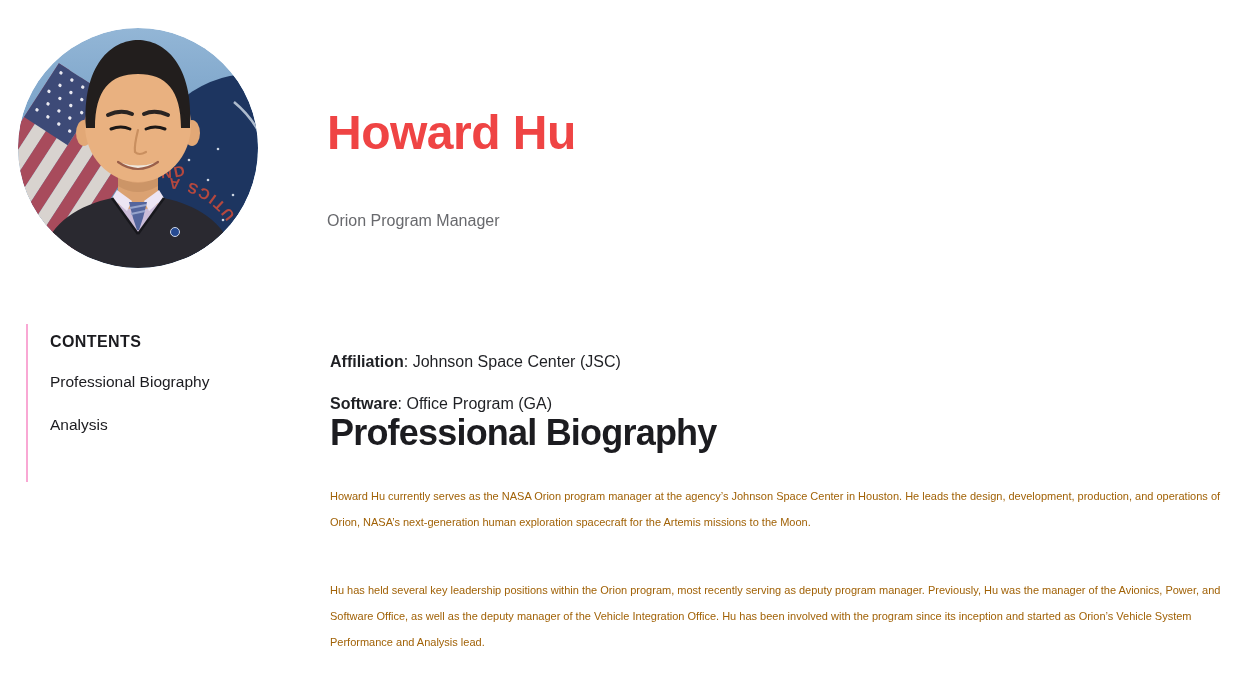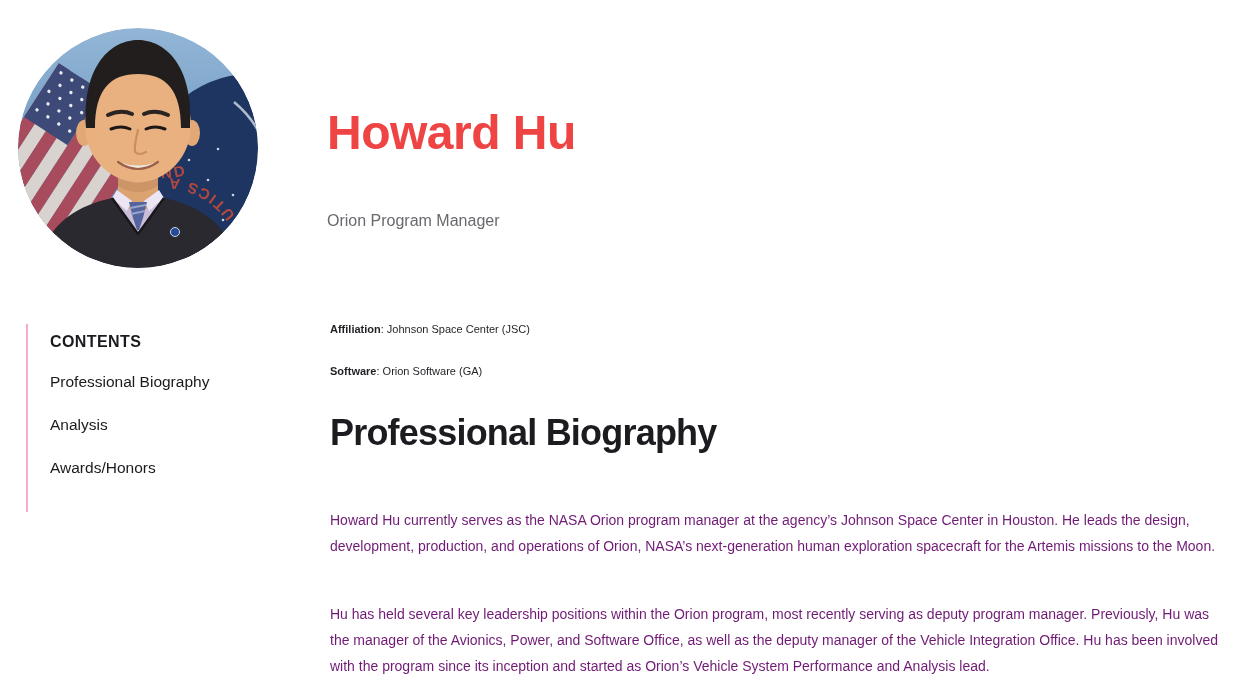--- a/index.html
+++ b/index.html
@@ -16,30 +16,30 @@
     font-weight:400; color:#68696d; }
 
   .contents-nav { position:absolute; left:26px; top:324px; width:270px; min-height:158px;
     border-left:2px solid #f9a8d4; padding:9px 0 10px 22px; }
   .contents-heading { font-size:16px; font-weight:700; letter-spacing:0.4px; color:#1b1b1f; }
   .contents-list { list-style:none; margin-top:22px; }
   .contents-list li { margin-bottom:25px; }
   .contents-list a { font-size:15.5px; line-height:16px; color:#1b1b1f; text-decoration:none;
     cursor:pointer; display:inline-block; }
 
-  .meta-row { position:absolute; left:330px; font-size:11px; line-height:17px; color:#1f2024; }
+  .meta-row { position:absolute; left:330px; font-size:16px; line-height:17px; color:#1f2024;margin-top:32px; }
   .meta-row.row-0 { top:321px; }
   .meta-row.row-1 { top:363px; }
   .meta-row strong { font-weight:700; }
 
   .bio-heading { position:absolute; left:330px; top:413px; font-size:36px; line-height:40px;
     font-weight:700; letter-spacing:-0.8px; color:#1c1c20; }
 
-  .bio-paragraph { position:absolute; left:330px; width:900px; font-size:14px;
-    line-height:26px; color:#701a75;margin-top:24px; }
+  .bio-paragraph { position:absolute; left:330px; width:900px; font-size:11px;
+    line-height:26px; color:#a16207; }
   .bio-paragraph.para-0 { top:483px; }
   .bio-paragraph.para-1 { top:577px; }
 </style>
 </head>
 <body>
 
 <div class="screen">
 
   <div class="profile-photo">
     <svg width="240" height="240" viewBox="0 0 240 240">
@@ -146,26 +146,23 @@
 
   <nav class="contents-nav">
     <div class="contents-heading">CONTENTS</div>
     <ul class="contents-list">
       <li>
         <a href="#">Professional Biography</a>
       </li>
       <li>
         <a href="#">Analysis</a>
       </li>
-      <li>
-        <a href="#">Awards/Honors</a>
-      </li>
     </ul>
   </nav>
 
   <p class="meta-row row-0"><strong>Affiliation</strong><span>: </span><span>Johnson Space Center (JSC)</span></p>
-  <p class="meta-row row-1"><strong>Software</strong><span>: </span><span>Orion Software (GA)</span></p>
+  <p class="meta-row row-1"><strong>Software</strong><span>: </span><span>Office Program (GA)</span></p>
 
   <h2 class="bio-heading">Professional Biography</h2>
   <p class="bio-paragraph para-0">Howard Hu currently serves as the NASA Orion program manager at the agency’s Johnson Space Center in Houston. He leads the design, development, production, and operations of Orion, NASA’s next-generation human exploration spacecraft for the Artemis missions to the Moon.</p>
   <p class="bio-paragraph para-1">Hu has held several key leadership positions within the Orion program, most recently serving as deputy program manager. Previously, Hu was the manager of the Avionics, Power, and Software Office, as well as the deputy manager of the Vehicle Integration Office. Hu has been involved with the program since its inception and started as Orion’s Vehicle System Performance and Analysis lead.</p>
 
 </div>
 
 </body></html>

